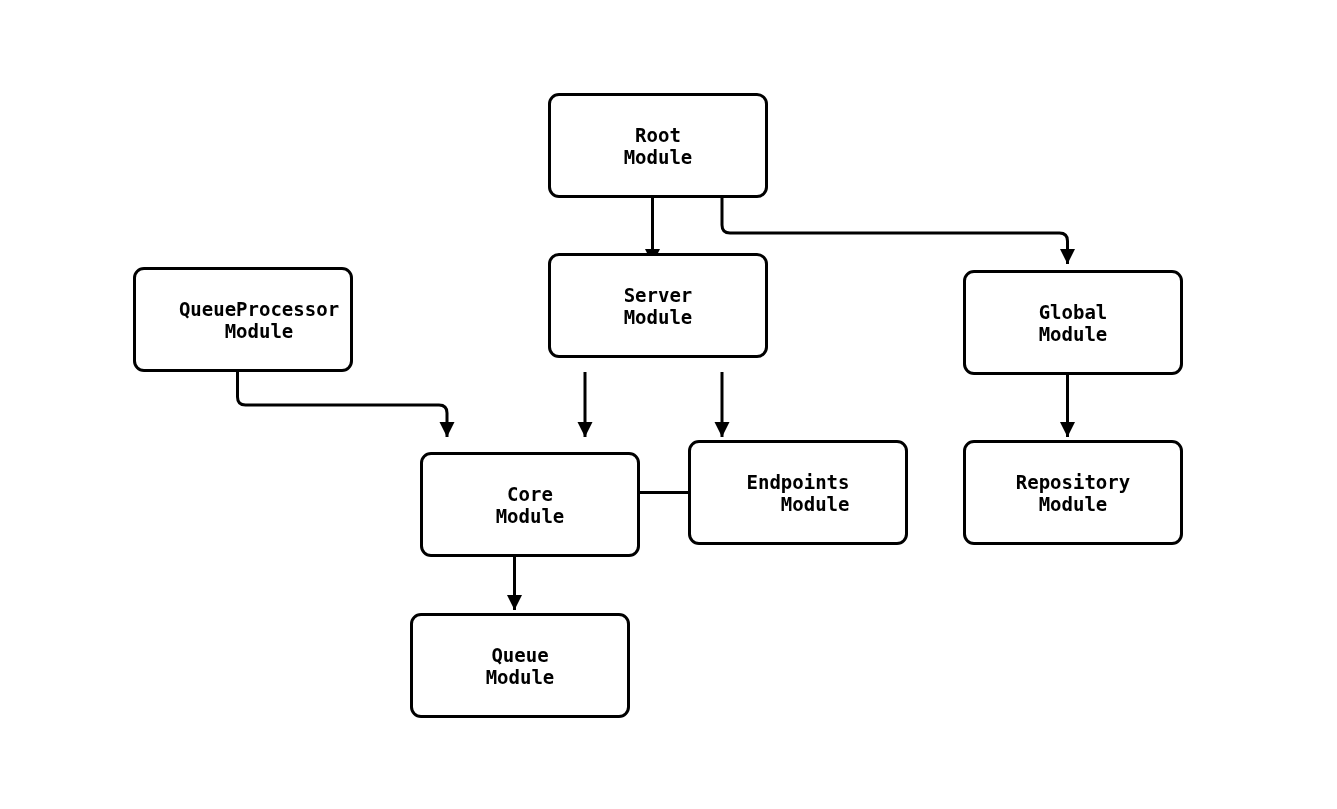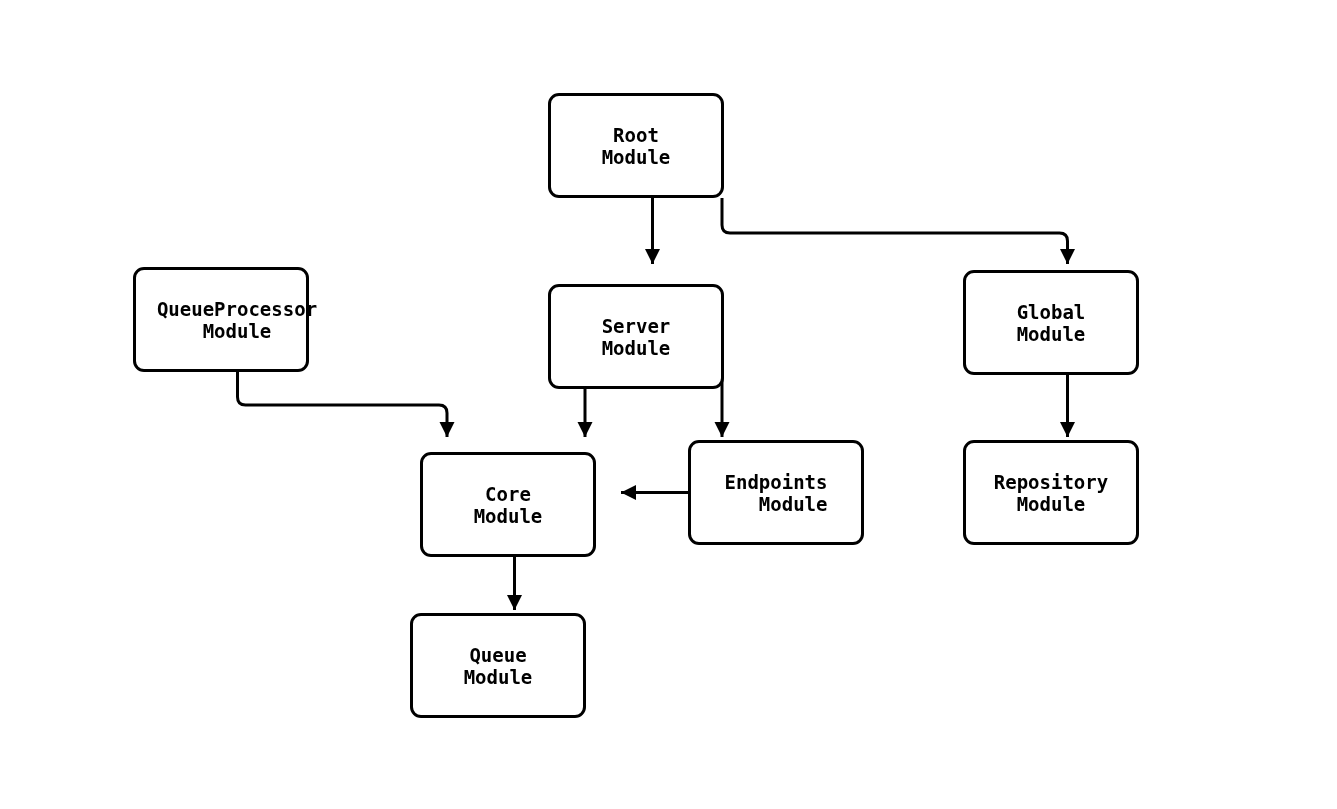--- a/index.html
+++ b/index.html
@@ -20,41 +20,41 @@
   .edges {
     position: absolute;
     left: 0;
     top: 0;
     width: 1337px;
     height: 809px;
     pointer-events: none;
   }
   .node {
     position: absolute;
-    width: 176px;
+    width: 220px;
     height: 105px;
     box-sizing: border-box;
     background: #ffffff;
     border: 3.5px solid #000000;
     border-radius: 11px;
     display: flex;
     align-items: center;
     justify-content: center;
     text-align: center;
   }
   .node .label {
     font-size: 19px;
     font-weight: bold;
     line-height: 22px;
     color: #000000;
     white-space: nowrap;
   }
   .node-root          { left: 548px; top: 93px;  }
   .node-queueprocessor{ left: 133px; top: 267px; padding-left: 32px; }
-  .node-server        { left: 548px; top: 284px; }
+  .node-server        { left: 548px; top: 253px; }
   .node-global        { left: 963px; top: 270px; }
   .node-core          { left: 410px; top: 452px; margin-left: 10px; }
   .node-endpoints     { left: 688px; top: 440px; text-align: right; }
   .node-repository    { left: 963px; top: 440px; }
   .node-queue         { left: 410px; top: 613px; justify-content: center; }
   .edge {
     fill: none;
     stroke: #000000;
     stroke-width: 3;
   }

